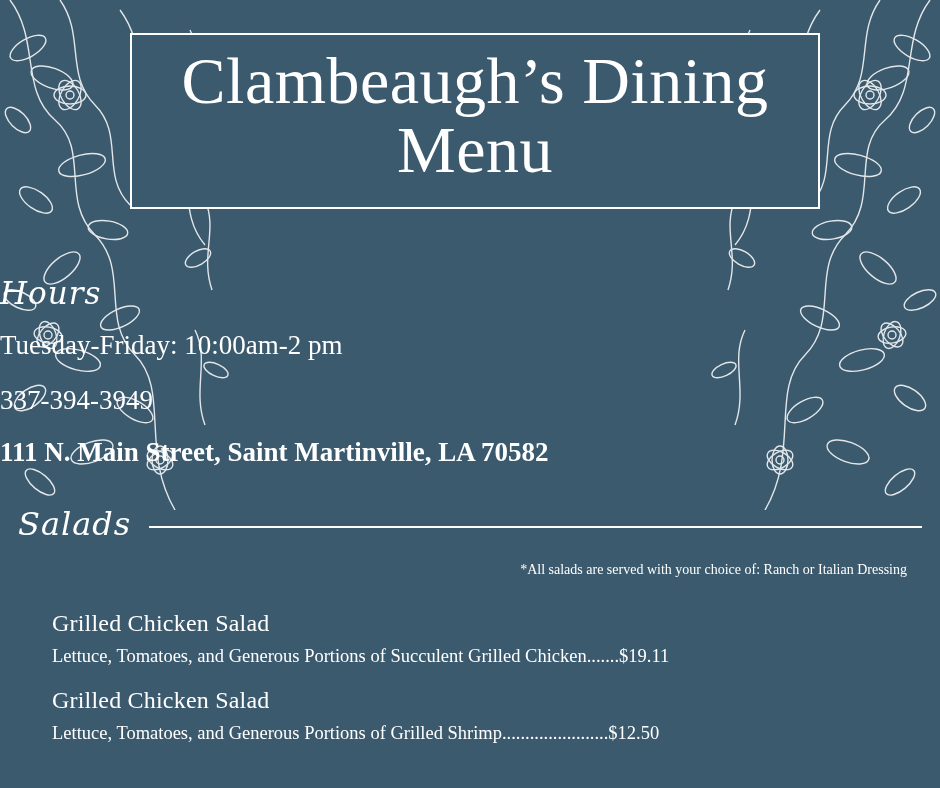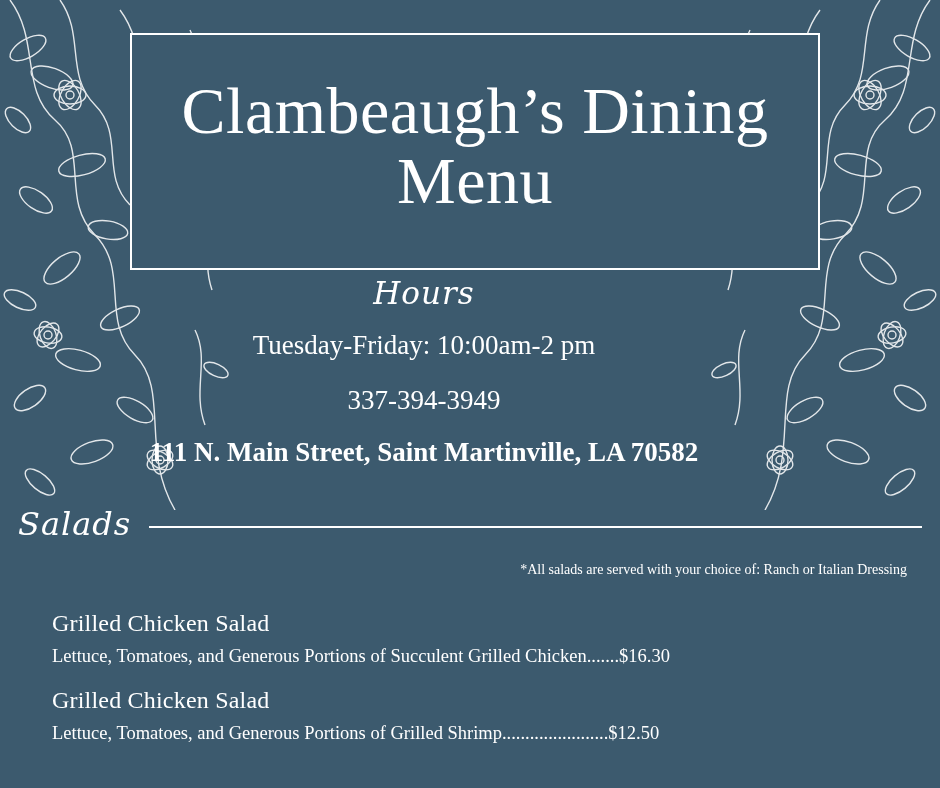--- a/index.html
+++ b/index.html
@@ -26,21 +26,21 @@
     pointer-events:none;
   }
   .floral.left  { left:0; }
   .floral.right { right:0; transform:scaleX(-1); }
   .floral svg { display:block; width:100%; height:100%; }
 
   
   .title-box {
     position:absolute;
     left:130px; top:33px;
-    width:690px; height:237px;
+    width:690px; height:176px;
     border:2px solid #ffffff;
     background:#3c5a6e;
     display:flex;
     align-items:center;
     justify-content:center;
     text-align:center;
     padding:6px 24px 18px 24px;
   }
   .title-text {
     font-family:"Liberation Serif", serif;
@@ -48,21 +48,21 @@
     line-height:1.05;
     font-weight:400;
     letter-spacing:0.5px;
   }
 
   
   .hours-wrap {
     position:absolute;
     left:0; top:276px;
     width:848px;
-    text-align:center;
+    text-align:left;
   }
   .script-heading {
     font-family:"DejaVu Serif", serif;
     font-style:italic;
     font-size:31px;
     letter-spacing:1px;
     line-height:1.1;
   }
   .hours-line {
     font-size:27px;
@@ -245,21 +245,21 @@
   <div class="section-head">
     <div class="section-title">Salads</div>
     <div class="rule"></div>
   </div>
 
   <div class="note">*All salads are served with your choice of: Ranch or Italian Dressing</div>
 
   <div class="items">
     <div class="item">
       <div class="item-name">Grilled Chicken Salad</div>
-      <div class="item-desc">Lettuce, Tomatoes, and Generous Portions of Succulent Grilled Chicken.......$16.30</div>
+      <div class="item-desc">Lettuce, Tomatoes, and Generous Portions of Succulent Grilled Chicken.......$19.11</div>
     </div>
     <div class="item">
       <div class="item-name">Grilled Chicken Salad</div>
       <div class="item-desc">Lettuce, Tomatoes, and Generous Portions of  Grilled Shrimp.......................$12.50</div>
     </div>
   </div>
 
 </div>
 
 </body></html>

